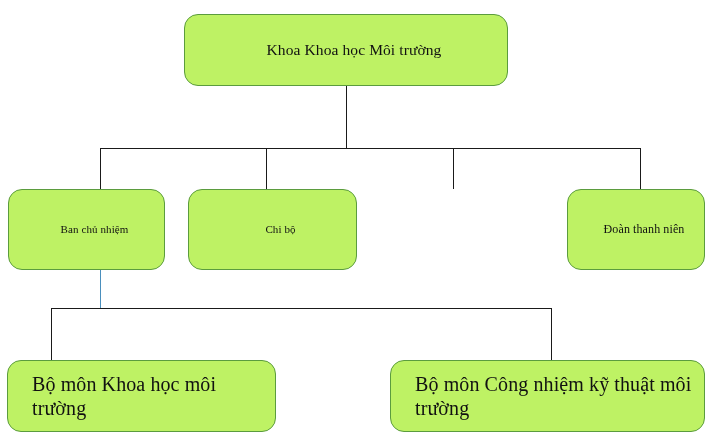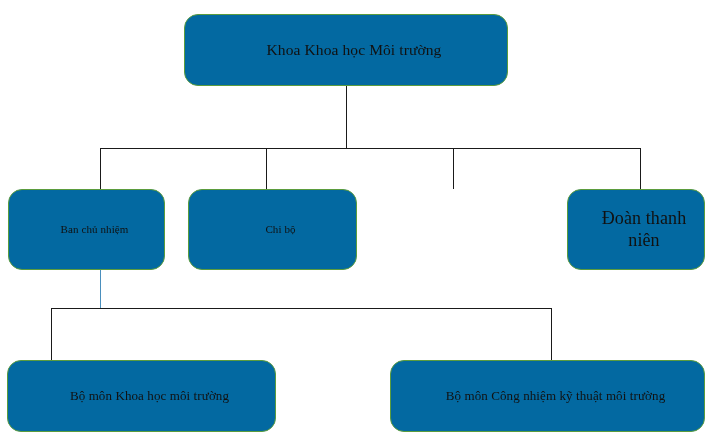--- a/index.html
+++ b/index.html
@@ -18,40 +18,40 @@
     position: relative;
     width: 723px;
     height: 441px;
     background: #ffffff;
   }
   .node {
     position: absolute;
     box-sizing: border-box;
     border: 1.3px solid #5b9c3e;
     border-radius: 14px;
-    background: #0369a1;
+    background: #bef264;
     display: flex;
     align-items: center;
     justify-content: center;
-    text-align: center;
+    text-align: left;
     z-index: 3;
     padding-left: 16px;
   }
   .node .label {
     display: block;
     line-height: 1.2;
     padding: 0 8px;
     color: #111111;
     letter-spacing: 0.1px;
   }
   
   .sz-root .label   { font-size: 15.5px; }
   .sz-mid .label    { font-size: 11px; }
-  .sz-small .label  { font-size: 18px; }
-  .sz-leaf .label   { font-size: 13px; }
+  .sz-small .label  { font-size: 12px; }
+  .sz-leaf .label   { font-size: 20px; }
 
   
   .conn {
     position: absolute;
     z-index: 1;
   }
   .v-line {
     width: 0;
     border-left: 1.4px solid #1a1a1a;
   }

